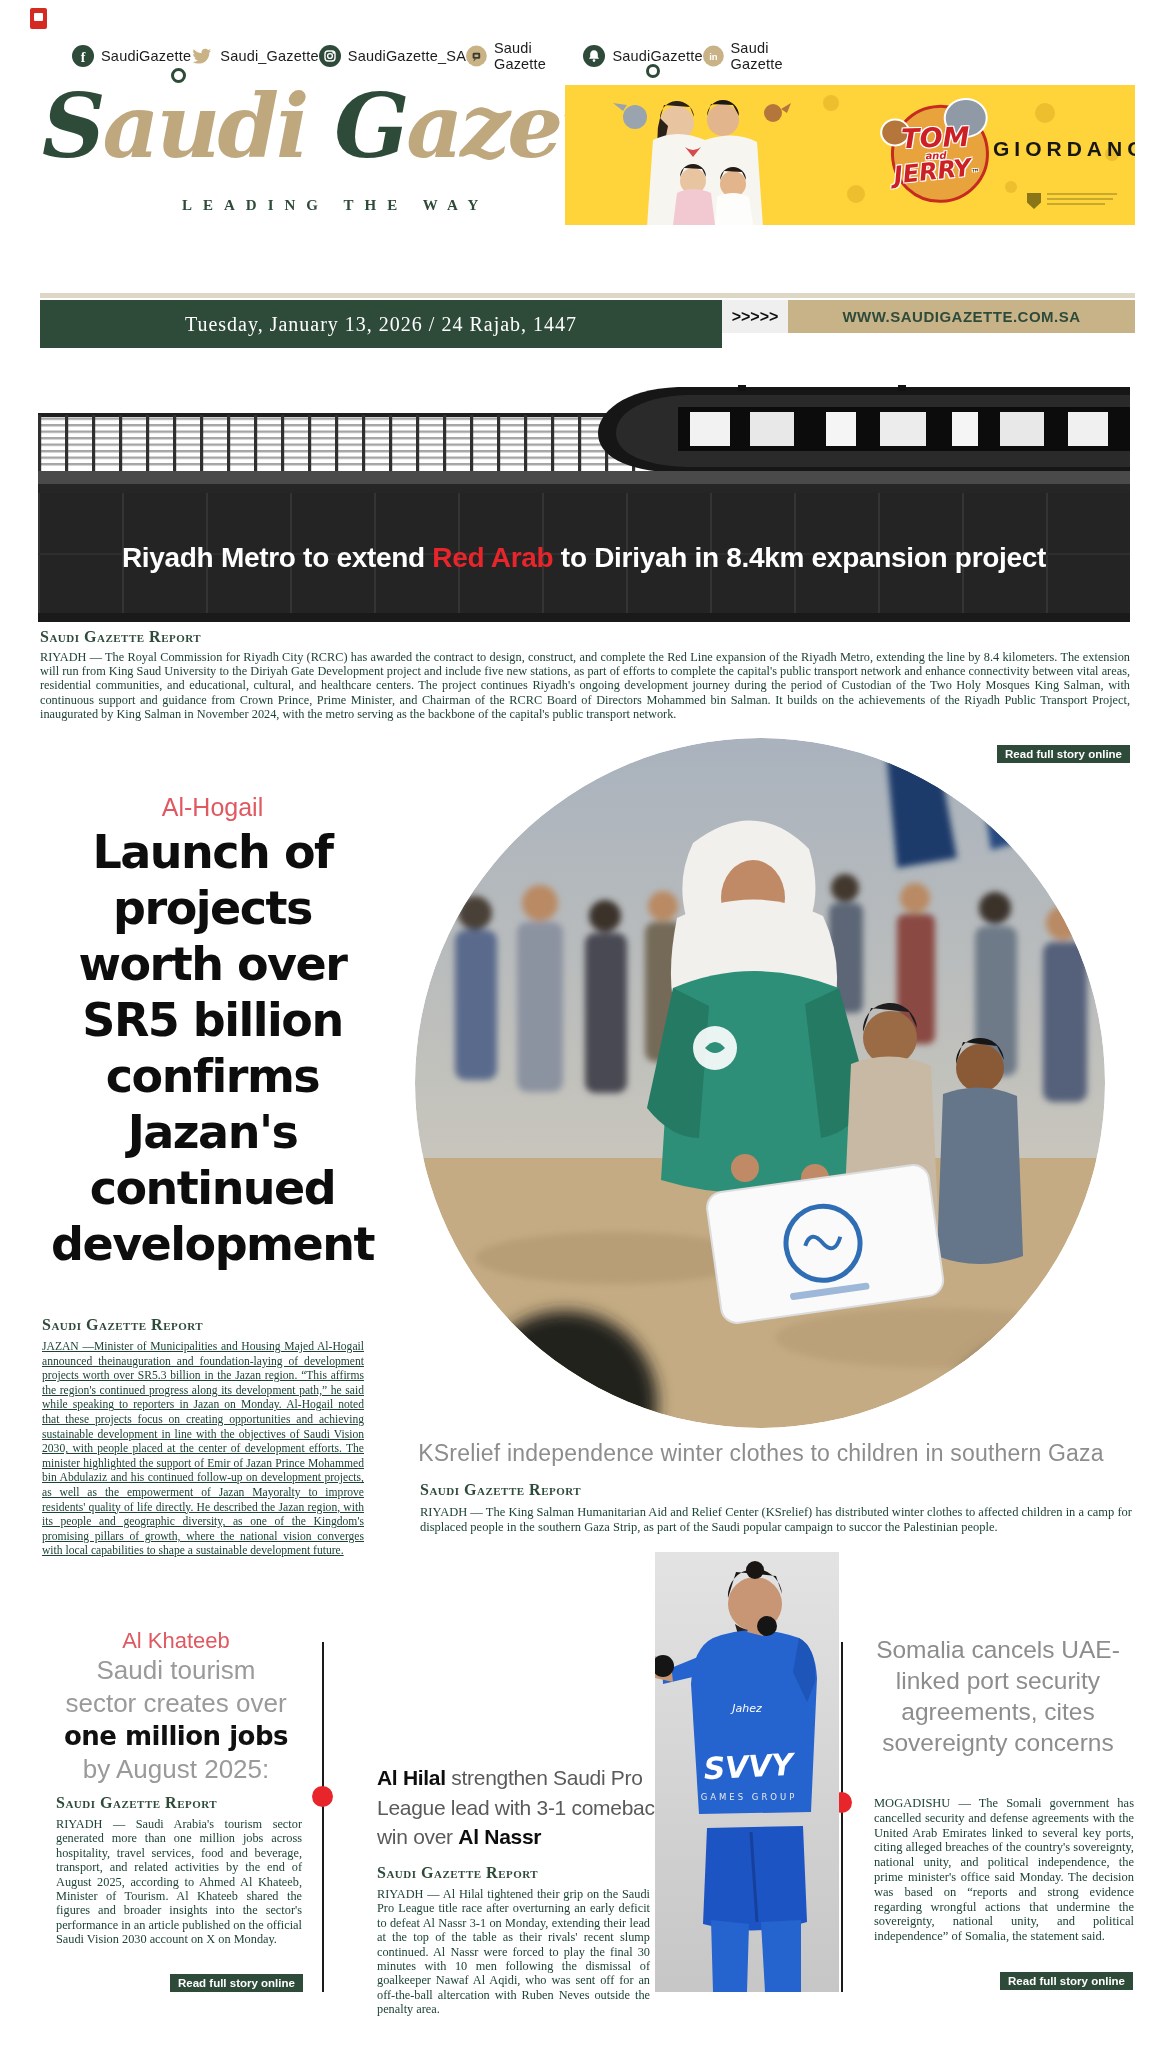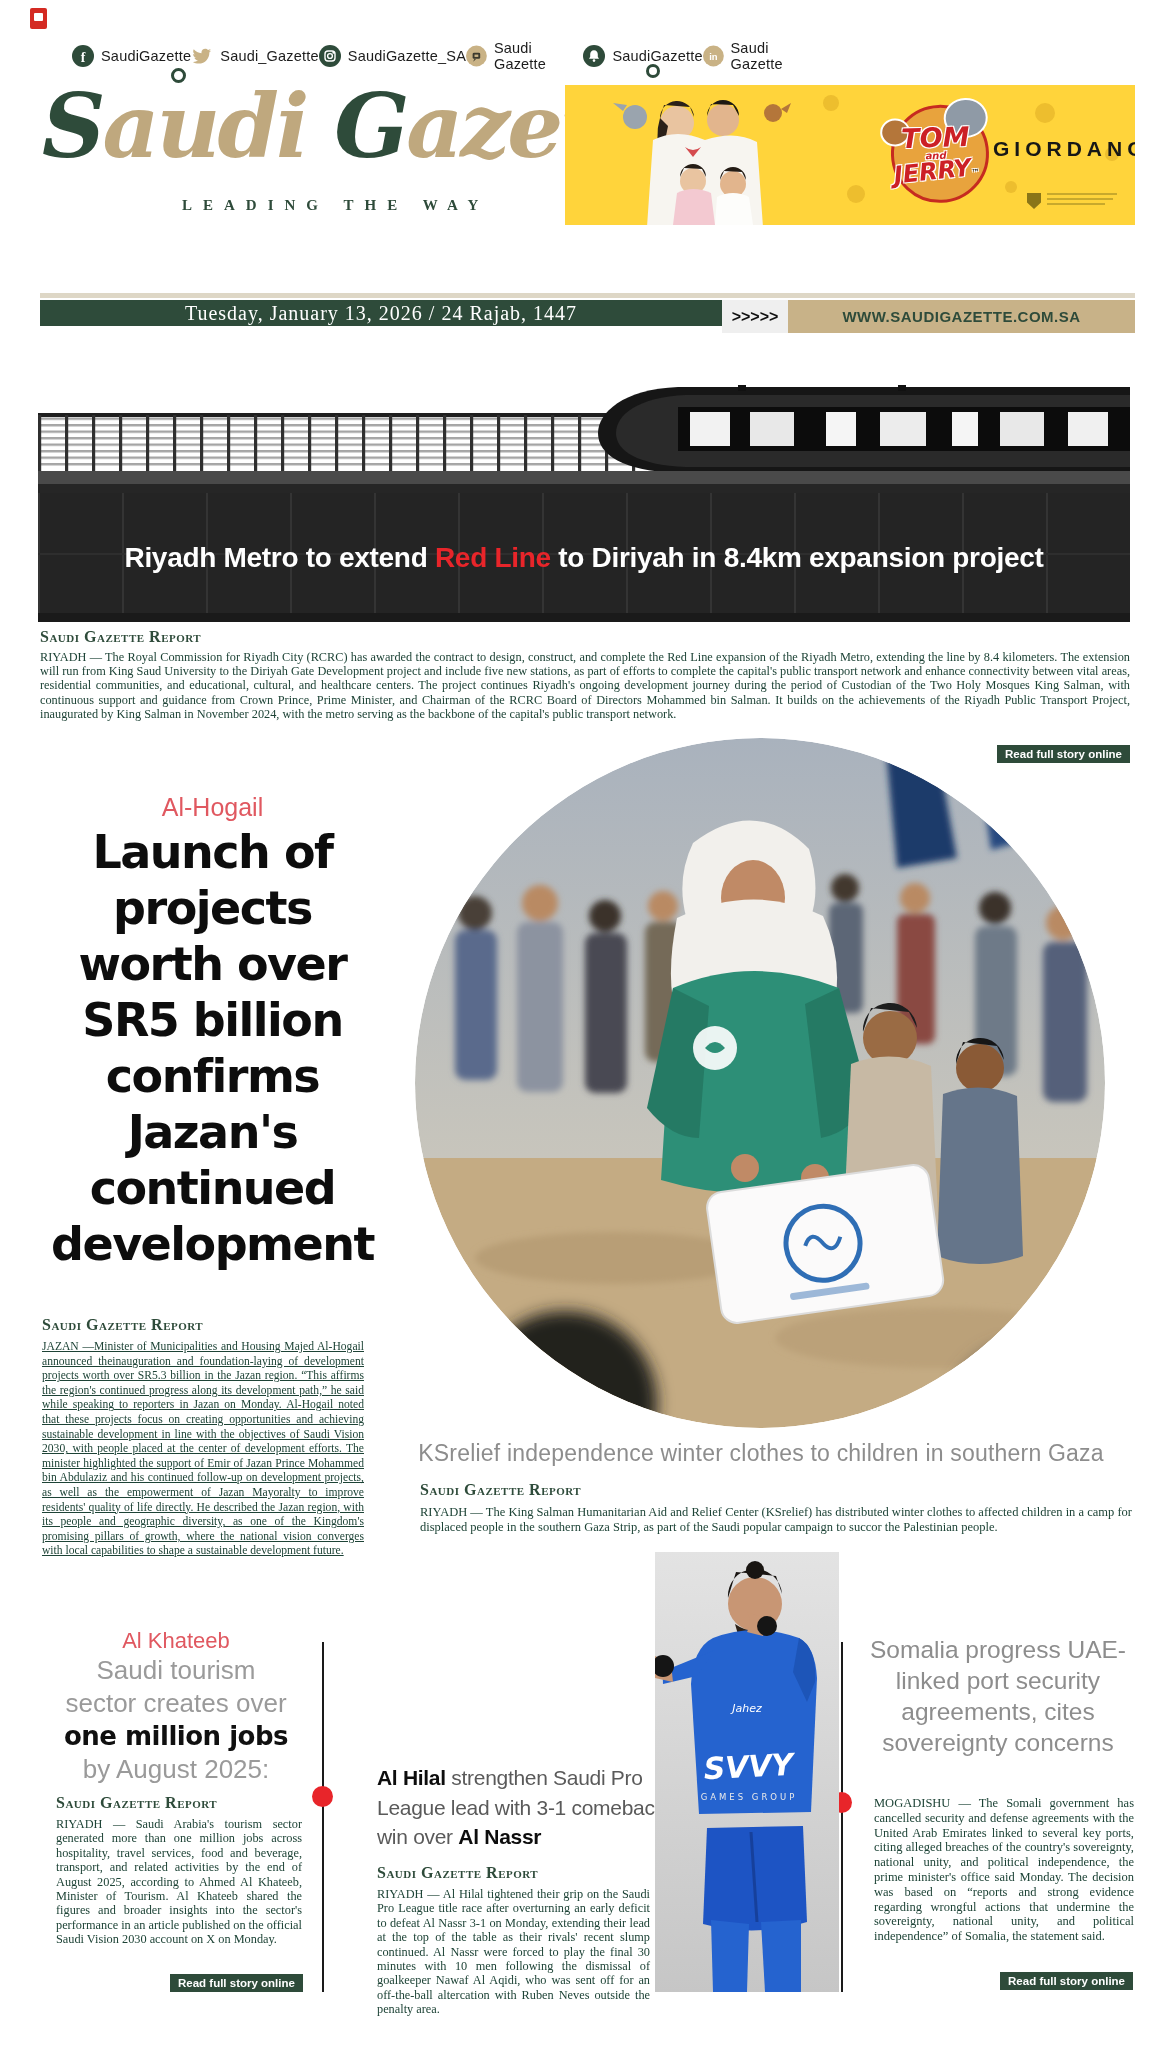--- a/index.html
+++ b/index.html
@@ -41,21 +41,21 @@
   .tj-text .t1{font-size:27px;display:block;}
   .tj-text .t2{font-size:10px;display:block;}
   .tj-text .t3{font-size:24px;display:block;transform:rotate(-4deg);}
   .tj-tm{font-size:8px;color:#333;}
   .legal-line{position:absolute;height:2px;background:#9b8520;opacity:.55;}
   .wb-shield{position:absolute;left:462px;top:108px;width:14px;height:16px;background:#8a7518;
              clip-path:polygon(0 0,100% 0,100% 60%,50% 100%,0 60%);}
 
   
   .pre-strip{left:40px;top:293px;width:1095px;height:5px;background:#ded7c6;}
-  .db-date{left:40px;top:300px;width:682px;height:26px;background:#2e4b3a;color:#fff;
+  .db-date{left:40px;top:300px;width:682px;height:48px;background:#2e4b3a;color:#fff;
            font-family:"Liberation Serif",serif;font-size:20px;letter-spacing:1px;
            display:flex;align-items:center;justify-content:center;}
   .db-arrows{left:722px;top:300px;width:66px;height:33px;background:#efefef;color:#111;
              font-weight:bold;font-size:16px;letter-spacing:0px;display:flex;align-items:center;justify-content:center;}
   .db-site{left:788px;top:300px;width:347px;height:33px;background:#c8b288;color:#2e4b3a;
            font-weight:bold;font-size:15px;letter-spacing:.5px;display:flex;align-items:center;justify-content:center;cursor:pointer;}
 
   
   .metro-wrap{left:38px;top:385px;width:1092px;height:237px;}
   .metro-headline{position:absolute;left:0;top:108px;width:1092px;height:129px;
@@ -249,21 +249,21 @@
       <rect x="1030" y="27" width="40" height="34" fill="#f0f0f0"></rect>
       <rect x="700" y="0" width="8" height="6" fill="#111"></rect>
         <rect x="860" y="0" width="8" height="6" fill="#111"></rect>
       <rect x="0" y="86" width="1092" height="13" fill="#4a4a4a"></rect>
       <rect x="0" y="99" width="1092" height="9" fill="#262626"></rect>
       <rect x="0" y="108" width="1092" height="129" fill="#242424"></rect>
       <rect x="0" y="108" width="1092" height="129" fill="url(#seams)"></rect>
       <rect x="0" y="168" width="1092" height="2" fill="#2e2e2e"></rect>
       <rect x="0" y="228" width="1092" height="9" fill="#1a1a1a"></rect>
     </svg>
-    <div class="metro-headline"><span>Riyadh Metro to extend </span><span class="red">Red Line</span><span> to Diriyah in 8.4km expansion project</span></div>
+    <div class="metro-headline"><span>Riyadh Metro to extend </span><span class="red">Red Arab</span><span> to Diriyah in 8.4km expansion project</span></div>
   </div>
   <div class="abs byline metro-byline">Saudi Gazette Report</div>
   <div class="abs body-txt metro-body">RIYADH — The Royal Commission for Riyadh City (RCRC) has awarded the contract to design, construct, and complete the Red Line expansion of the Riyadh Metro, extending the line by 8.4 kilometers. The extension will run from King Saud University to the Diriyah Gate Development project and include five new stations, as part of efforts to complete the capital's public transport network and enhance connectivity between vital areas, residential communities, and educational, cultural, and healthcare centers. The project continues Riyadh's ongoing development journey during the period of Custodian of the Two Holy Mosques King Salman, with continuous support and guidance from Crown Prince, Prime Minister, and Chairman of the RCRC Board of Directors Mohammed bin Salman. It builds on the achievements of the Riyadh Public Transport Project, inaugurated by King Salman in November 2024, with the metro serving as the backbone of the capital's public transport network.</div>
   <div class="abs badge metro-badge">Read full story online</div>
 
   <div class="abs kicker jz-kicker">Al-Hogail</div>
   <div class="abs jz-headline">Launch of projects worth over SR5 billion confirms Jazan's continued development</div>
   <div class="abs byline jz-byline">Saudi Gazette Report</div>
   <div class="abs body-txt jz-body">JAZAN —Minister of Municipalities and Housing Majed Al-Hogail announced theinauguration and foundation-laying of development projects worth over SR5.3 billion in the Jazan region. “This affirms the region's continued progress along its development path,” he said while speaking to reporters in Jazan on Monday. Al-Hogail noted that these projects focus on creating opportunities and achieving sustainable development in line with the objectives of Saudi Vision 2030, with people placed at the center of development efforts. The minister highlighted the support of Emir of Jazan Prince Mohammed bin Abdulaziz and his continued follow-up on development projects, as well as the empowerment of Jazan Mayoralty to improve residents' quality of life directly. He described the Jazan region, with its people and geographic diversity, as one of the Kingdom's promising pillars of growth, where the national vision converges with local capabilities to shape a sustainable development future.</div>
 
@@ -386,17 +386,17 @@
       <text x="92" y="160" font-size="11" fill="#fff" font-family="DejaVu Sans,sans-serif" font-style="italic" text-anchor="middle">Jahez</text>
       <text x="94" y="225" font-size="30" font-weight="bold" font-style="italic" fill="#fff" font-family="DejaVu Sans,sans-serif" text-anchor="middle" transform="rotate(-3 94 225)">SVVY</text>
       <text x="94" y="248" font-size="8.5" fill="#eaeaea" letter-spacing="3" font-family="DejaVu Sans,sans-serif" text-anchor="middle">GAMES GROUP</text>
       <path d="M52 276 l96 -2 4 96 q-52 16 -104 2z" fill="#1d54c4"></path>
       <path d="M56 368 l38 4 -2 68 -34 0z" fill="#2563cf"></path>
       <path d="M106 370 l40 -2 0 72 -36 0z" fill="#2563cf"></path>
       <path d="M96 280 l6 90" stroke="#16409c" stroke-width="3"></path>
     </svg>
   </div>
 
-  <div class="abs som-headline">Somalia progress UAE-linked port security agreements, cites sovereignty concerns</div>
+  <div class="abs som-headline">Somalia cancels UAE-linked port security agreements, cites sovereignty concerns</div>
   <div class="abs body-txt som-body">MOGADISHU — The Somali government has cancelled security and defense agreements with the United Arab Emirates linked to several key ports, citing alleged breaches of the country's sovereignty, national unity, and political independence, the prime minister's office said Monday. The decision was based on “reports and strong evidence regarding wrongful actions that undermine the sovereignty, national unity, and political independence” of Somalia, the statement said.</div>
   <div class="abs badge som-badge">Read full story online</div>
 
 </div>
 
 </body></html>

